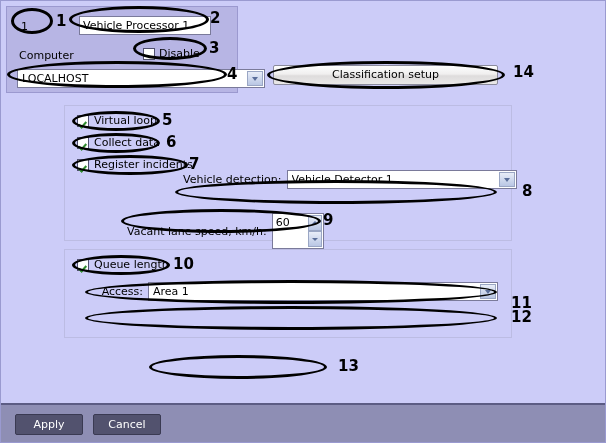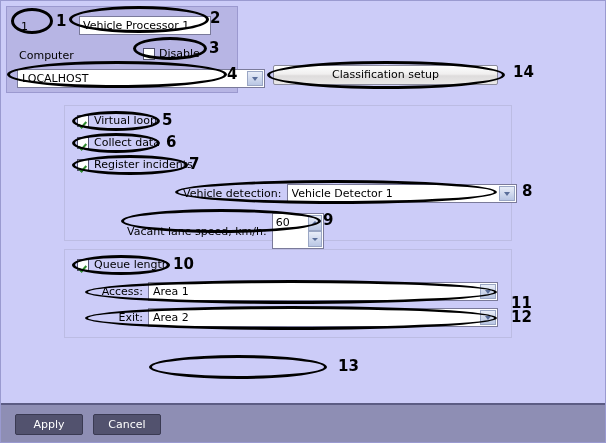--- a/index.html
+++ b/index.html
@@ -324,21 +324,21 @@
     </div>
     <div class="chk-row" style="left:12px; top:30px;">
       <span class="cb checked"></span>
       <span class="cb-label">Collect data</span>
     </div>
     <div class="chk-row" style="left:12px; top:52px;">
       <span class="cb checked"></span>
       <span class="cb-label">Register incidents</span>
     </div>
 
-    <div class="row-abs" style="left:118px; top:78px;align-items:center;">
+    <div class="row-abs" style="left:118px; top:64px;align-items:center;">
       <span class="field-label">Vehicle detection:</span>
       <span class="combo" style="width:230px;">
         <span class="val">Vehicle Detector 1</span>
         <span class="arrowbtn"></span>
       </span>
     </div>
 
     <div class="row-abs" style="left:62px; top:107px;">
       <span class="field-label">Vacant lane speed, km/h:</span>
       <span class="spin">
@@ -358,27 +358,20 @@
     </div>
 
     <div class="row-abs" style="left:30px; top:32px;">
       <span class="field-label" style="width:48px; text-align:right;">Access:</span>
       <span class="combo" style="width:350px;">
         <span class="val">Area 1</span>
         <span class="arrowbtn"></span>
       </span>
     </div>
 
-    <div class="row-abs" style="left:30px; top:58px;">
-      <span class="field-label" style="width:48px; text-align:right;">Exit:</span>
-      <span class="combo" style="width:350px;">
-        <span class="val">Area 2</span>
-        <span class="arrowbtn"></span>
-      </span>
-    </div>
   </div>
 
 
   <div class="bottombar">
     <div class="btn-dark" id="apply-button">Apply</div>
     <div class="btn-dark" id="cancel-button">Cancel</div>
   </div>
 
   <div class="ell" style="left:10px;  top:7px;   width:42px;  height:26px;"></div>
   <div class="ell" style="left:68px;  top:5px;   width:140px; height:27px;"></div>

